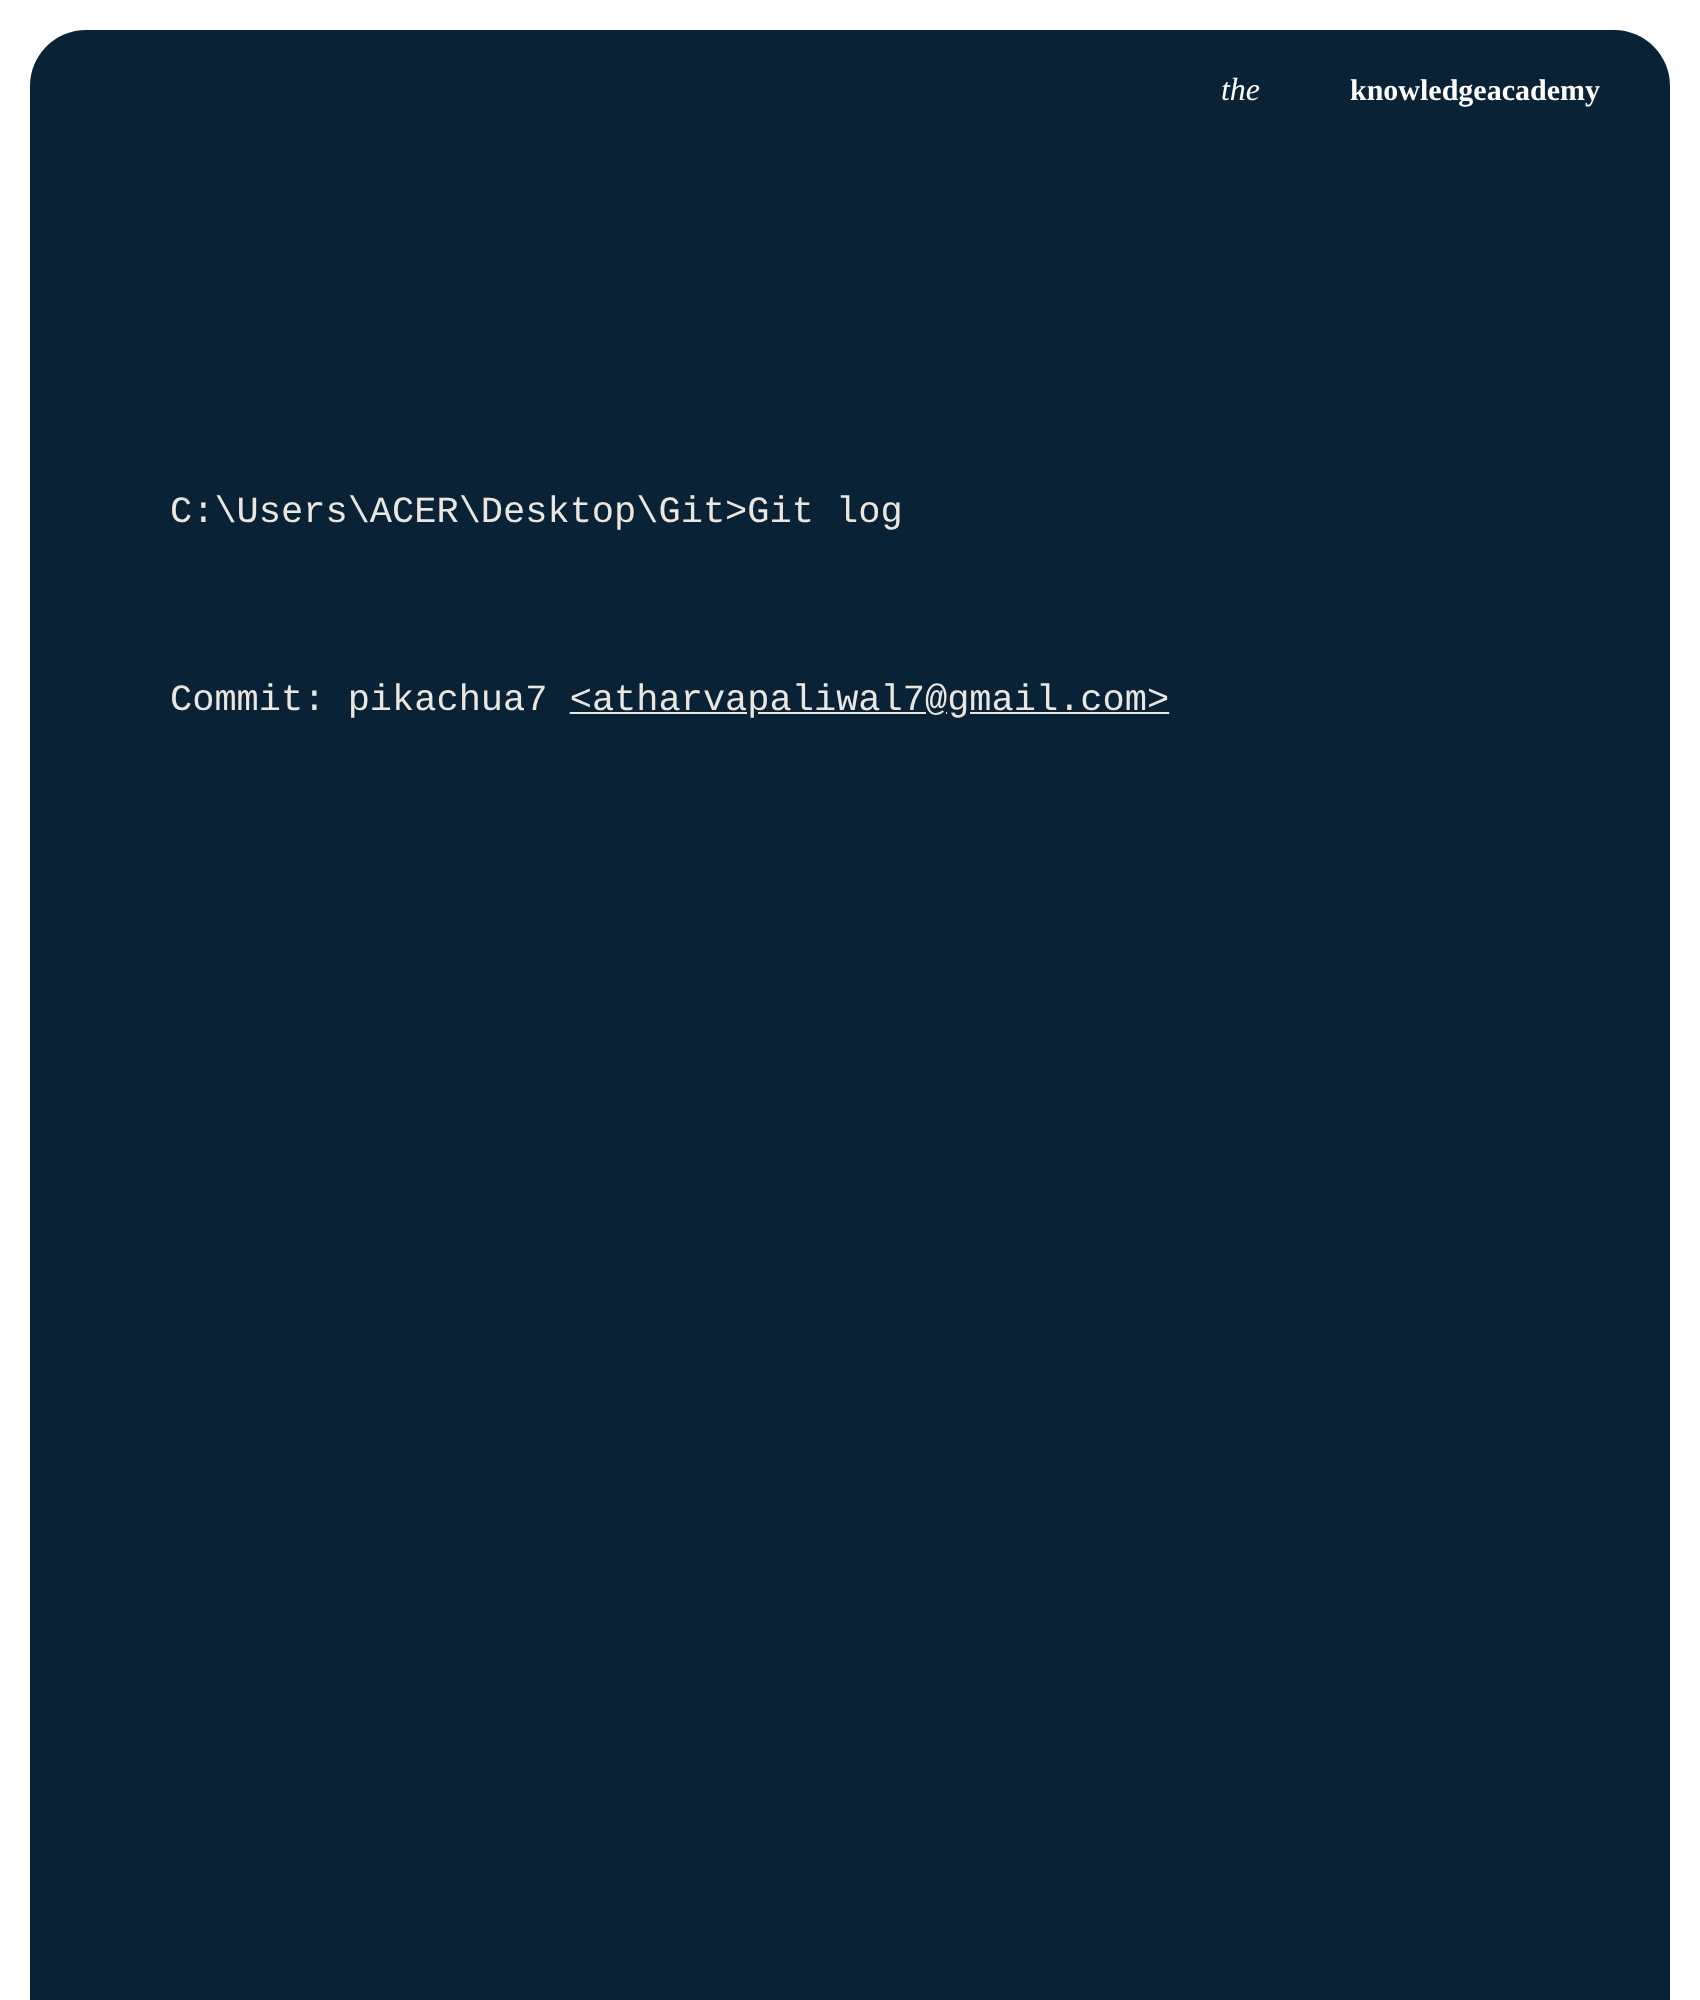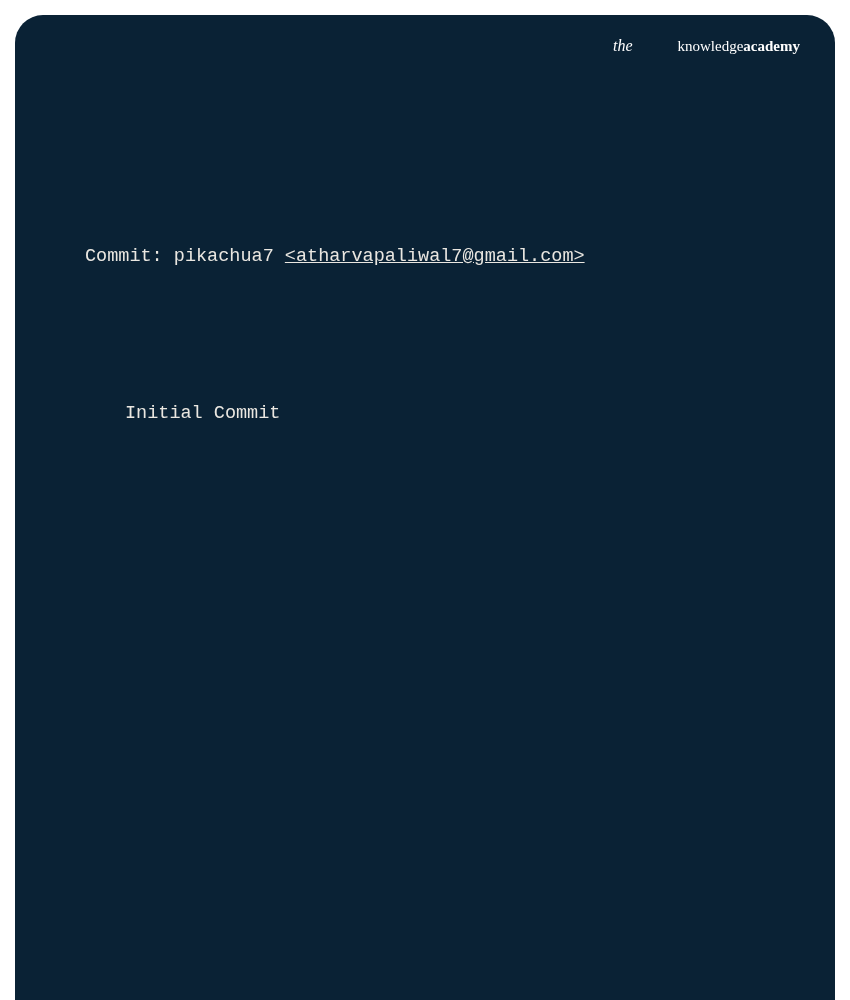--- a/index.html
+++ b/index.html
@@ -29,21 +29,21 @@
       right: 35px;
       color: #ffffff;
       font-family: Georgia, serif;
       font-size: 15px;
     }
     .brand .the {
       font-style: italic;
       font-size: 16px;
     }
     .brand .knowledge {
-      font-weight: normal;
+      font-weight: bold;
       padding-left: 45px;
     }
     .brand .academy {
       font-weight: bold;
     }
     .terminal-content {
       margin-top: 78px;
       margin-left: 40px;
       margin-right: 40px;
       font-family: 'Courier New', Courier, monospace;
@@ -70,23 +70,23 @@
 </head>
 <body>
 
 <div class="terminal-window">
   <div class="brand">
     <span class="the">the</span><span class="knowledge">knowledge</span><span class="academy">academy</span>
   </div>
 
   <div class="terminal-content">
     <div class="block">
+      <div>C:\Users\ACER\Desktop\Git&gt;Git log</div>
       <div><span>Commit: pikachua7 </span><span class="underline">&lt;atharvapaliwal7@gmail.com&gt;</span></div>
       <br>
-      <div class="indent">Initial Commit</div>
     </div>
 
     <div class="block">
       
       
       
       
       
       
       

